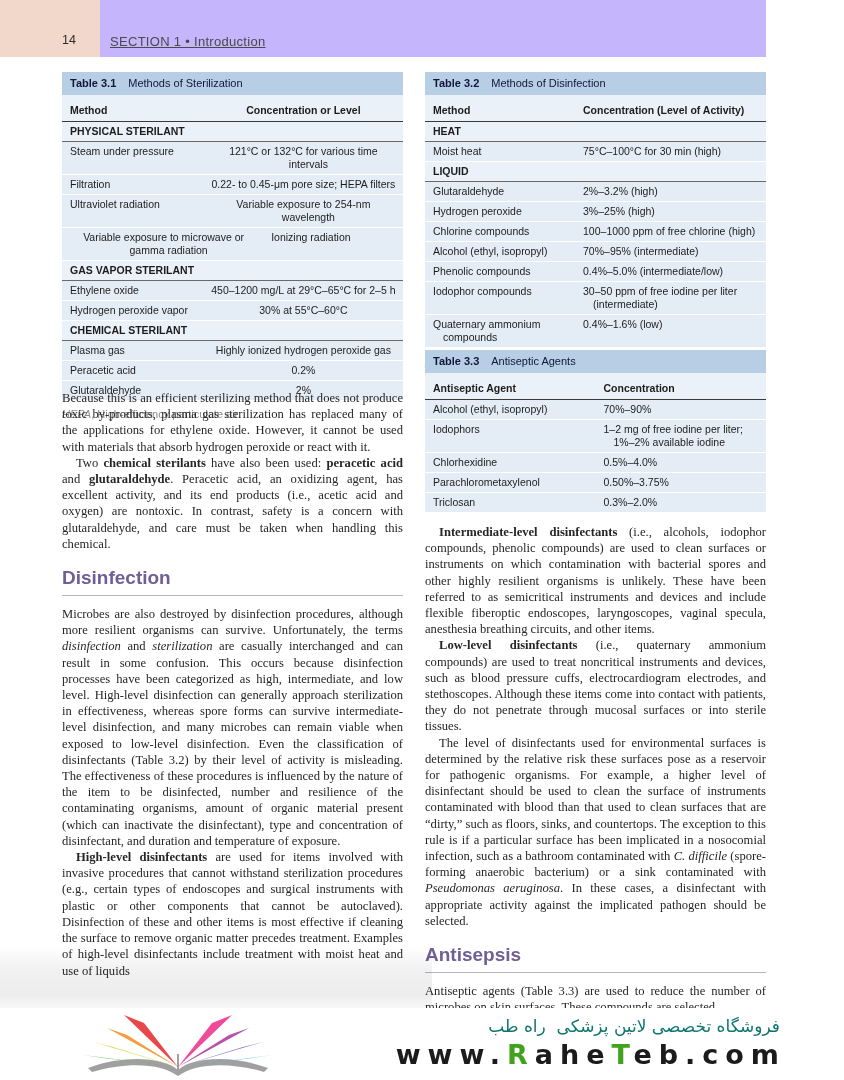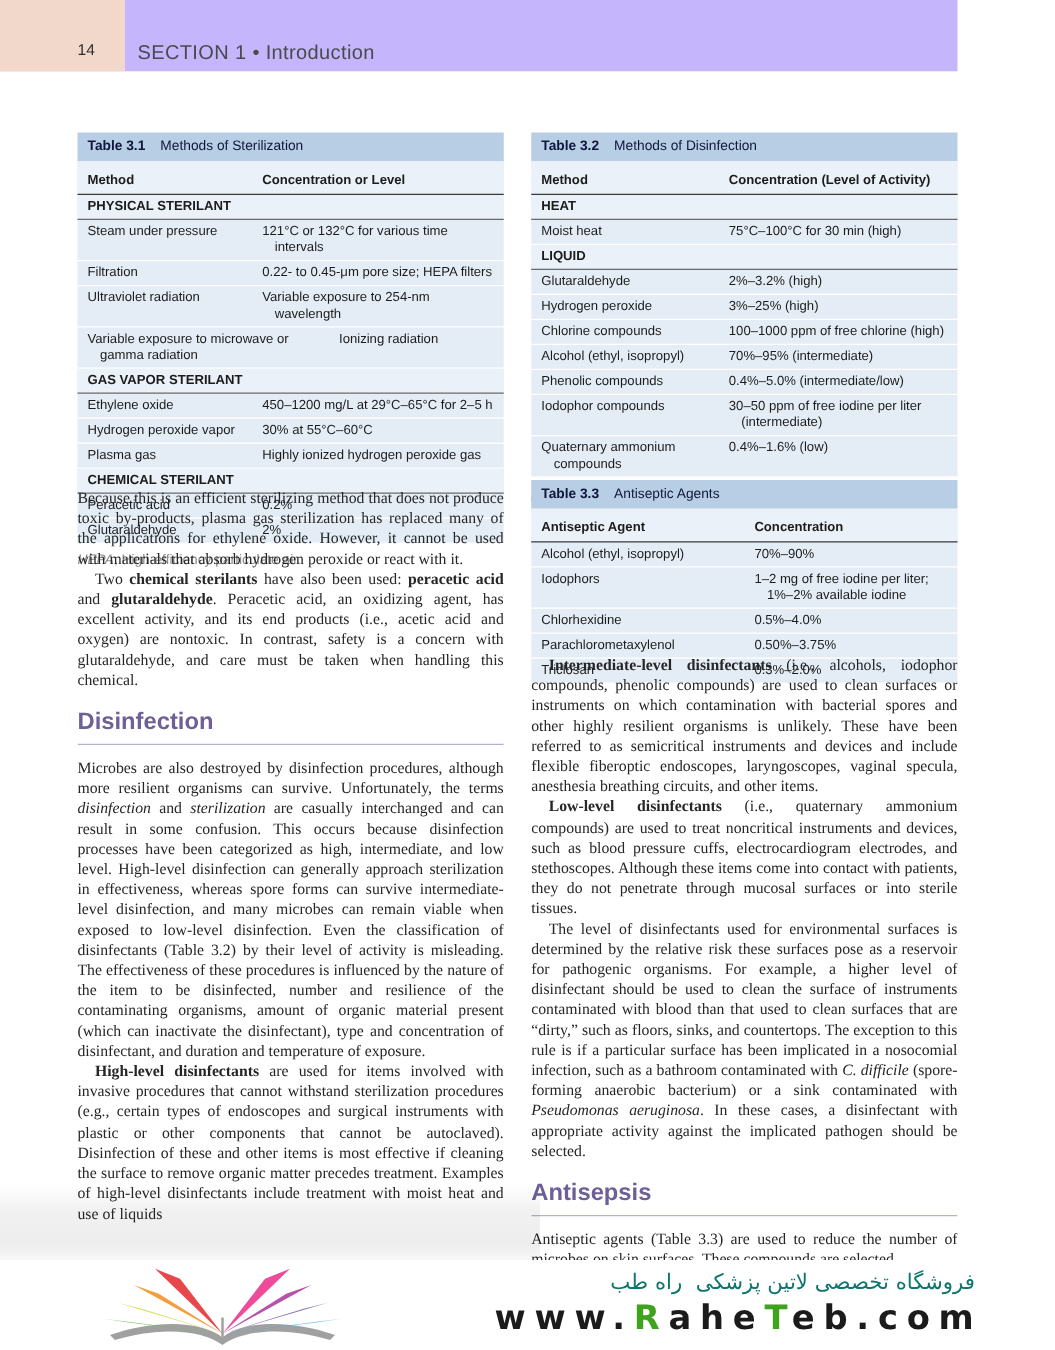--- a/index.html
+++ b/index.html
@@ -4,36 +4,36 @@
 <style>
   html,body{margin:0;padding:0;}
   body{
     width:844px;height:1080px;position:relative;background:#ffffff;
     font-family:"Liberation Sans",sans-serif;overflow:hidden;
   }
   
   .header{position:absolute;left:0;top:0;width:766px;height:57px;background:#c4b5fd;}
   .header .numblock{position:absolute;left:0;top:0;width:100px;height:57px;background:#f1d8ca;}
   .page-num{position:absolute;left:62px;top:33px;font-size:12.5px;color:#2e2e2e;}
-  .section-title{position:absolute;left:110px;top:34px;font-size:16px;color:#4a4a4a;letter-spacing:.3px;}
-
-  
-  .ptable{position:absolute;width:341px;font-size:10.5px;color:#1c1c1c;line-height:13px;margin-top:34px;}
+  .section-title{position:absolute;left:110px;top:34px;font-size:13px;color:#4a4a4a;letter-spacing:.3px;text-decoration:underline;}
+
+  
+  .ptable{position:absolute;width:341px;font-size:10.5px;color:#1c1c1c;line-height:13px;}
   .t1{left:62px;top:72px;}
   .t2{left:425px;top:72px;}
   .t3{left:425px;top:350px;}
   .ttitle{background:#b7cee4;color:#10173c;padding:5px 8px;font-size:11px;}
   .ttitle .tlabel{font-weight:bold;margin-right:12px;}
   .tbody{background:#e4edf6;}
   .trow{display:flex;border-bottom:1px solid #ffffff;}
   .thead{font-weight:bold;background:#eaf1f8;border-bottom:1.5px solid #3a3a3a;}
   .thead .tcell{padding-top:9px;padding-bottom:4px;}
   .tsection{font-weight:bold;background:#eaf1f8;border-bottom:1.5px solid #6a6a6a;}
   .tcell{padding:3px 6px 3px 18px;text-indent:-10px;box-sizing:border-box;}
-  .t1 .c1{width:41%;} .t1 .c2{width:59%;}
+  .t1 .c1{width:41%;} .t1 .c2{width:59%;text-align:center;}
   .t2 .c1{width:44%;} .t2 .c2{width:56%;}
   .t3 .c1{width:50%;} .t3 .c2{width:50%;}
   .tfoot{margin-top:7px;font-size:11px;color:#8b8b8b;line-height:12px;}
 
   
   .bodycol{
     position:absolute;width:341px;overflow:hidden;
     font-family:"Liberation Serif",serif;font-size:12.6px;line-height:16.2px;
     color:#262626;text-align:justify;
   }
@@ -109,27 +109,27 @@
           <div class="tcell c2"></div>
         </div>
         <div class="trow tdata">
           <div class="tcell c1">Ethylene oxide</div>
           <div class="tcell c2">450–1200 mg/L at 29°C–65°C for 2–5 h</div>
         </div>
         <div class="trow tdata">
           <div class="tcell c1">Hydrogen peroxide vapor</div>
           <div class="tcell c2">30% at 55°C–60°C</div>
         </div>
+        <div class="trow tsection">
+          <div class="tcell c1">CHEMICAL STERILANT</div>
+          <div class="tcell c2"></div>
+        </div>
         <div class="trow tdata">
           <div class="tcell c1">Plasma gas</div>
           <div class="tcell c2">Highly ionized hydrogen peroxide gas</div>
-        </div>
-        <div class="trow tsection">
-          <div class="tcell c1">CHEMICAL STERILANT</div>
-          <div class="tcell c2"></div>
         </div>
         <div class="trow tdata">
           <div class="tcell c1">Peracetic acid</div>
           <div class="tcell c2">0.2%</div>
         </div>
         <div class="trow tdata">
           <div class="tcell c1">Glutaraldehyde</div>
           <div class="tcell c2">2%</div>
         </div>
       </div>

